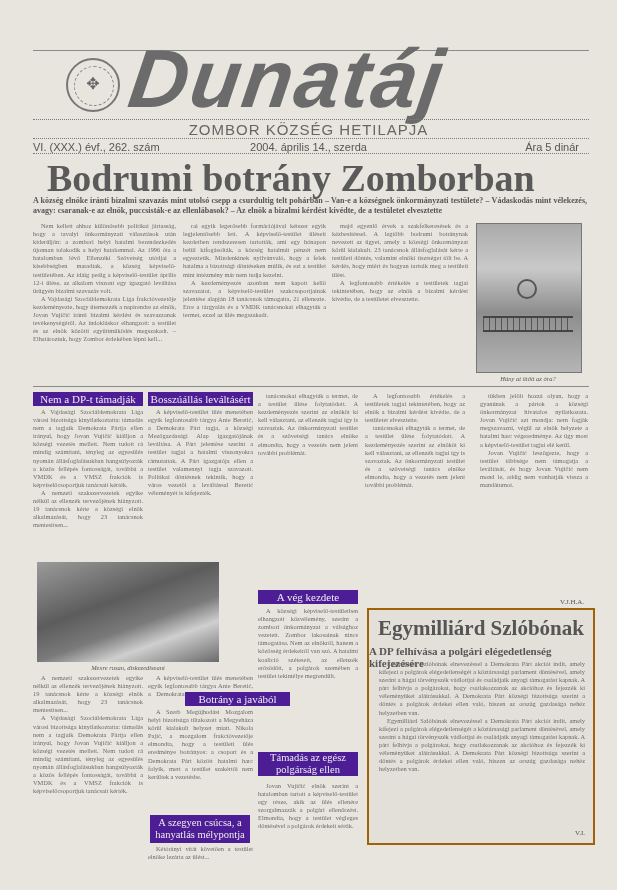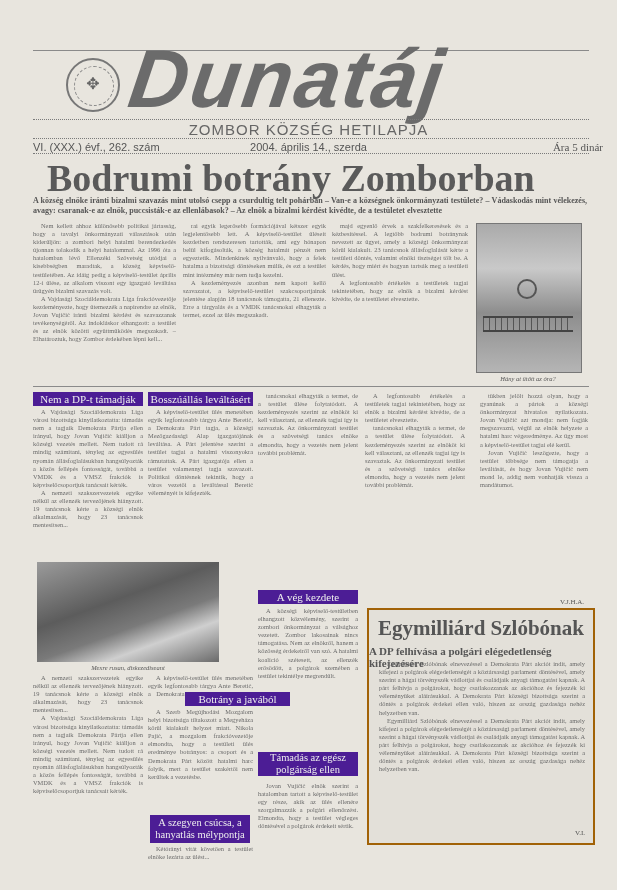--- a/index.html
+++ b/index.html
@@ -39,21 +39,21 @@
       <span>✥</span>
     </div>
   <div class="masthead">Dunatáj</div>
 
   <div class="rule dot" style="top:119px;"></div>
   <div class="subtitle">ZOMBOR KÖZSÉG HETILAPJA</div>
   <div class="rule dot" style="top:138px;"></div>
 
   <div class="issue" style="left:33px;">VI. (XXX.) évf., 262. szám</div>
   <div class="issue" style="left:0;width:617px;text-align:center;">2004. április 14., szerda</div>
-  <div class="issue" style="right:14px;font-family:Liberation Serif, serif;">Ára 5 dinár</div>
+  <div class="issue" style="right:38px;">Ára 5 dinár</div>
   <div class="rule dot" style="top:153px;"></div>
 
   <div class="headline">Bodrumi botrány Zomborban</div>
   <div class="lead">A község elnöke iránti bizalmi szavazás mint utolsó csepp a csurdultig telt pohárban – Van-e a községnek önkormányzati testülete? – Vádaskodás mint vélekezés, avagy: csaranak-e az elnök, puccsisták-e az ellenlábasok? – Az elnök a bizalmi kérdést kivédte, de a testületet elvesztette</div>
 
   <div class="col" style="left:33px;top:222px;width:143px;height:150px;">
     <p>Nem kellett ahhoz különösebb politikai jártasság, hogy a tavalyi önkormányzati választások után kiderüljön: a zombori helyi hatalmi berendezkedés újonnan tolakodik a helyi hatalommal. Az 1996 óta a hatalomban lévő Ellenzéki Szövetség utódjai a kisebbségben maradtak, a község képviselő-testületében. Az idáig pedig a képviselő-testület április 12-i ülése, az alkalom viszont egy igazgató leváltása ürügyén bizalmi szavazás volt.</p>
     <p>A Vajdasági Szociáldemokrata Liga frakcióvezetője kezdeményezte, hogy ütemezzék a napirendre az elnök, Jovan Vujičić iránti bizalmi kérdést és szavazzanak tevékenységéről. Az indokláskor elhangzott: a testület és az elnök közötti együttműködés megszakadt. – Elhatároztuk, hogy Zombor érdekében lépni kell...</p>
   </div>
   <div class="col" style="left:183px;top:222px;width:143px;height:150px;">

